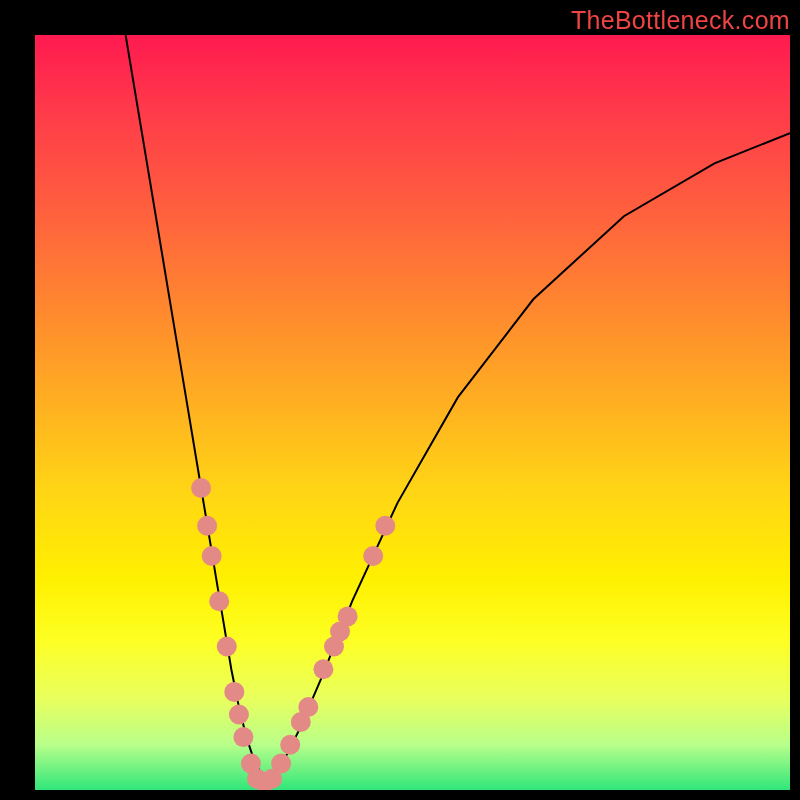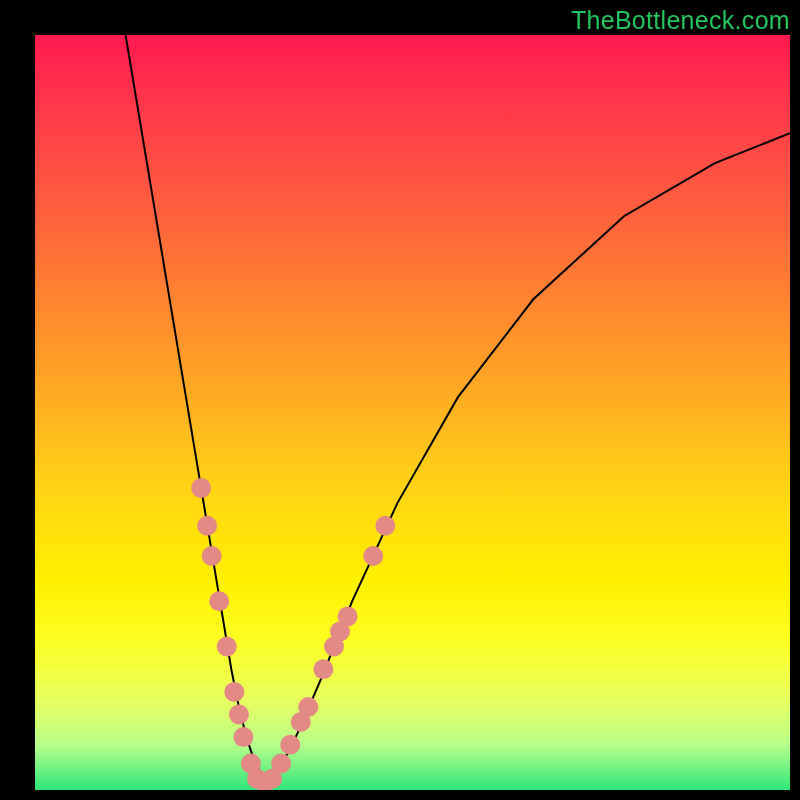--- a/index.html
+++ b/index.html
@@ -33,21 +33,21 @@
       #fff000 72%,
       #fdff22 80%,
       #e8ff5e 88%,
       #b8ff8a 94%,
       #30e67a 100%);
   }
   .watermark {
     position: absolute;
     top: 6px;
     right: 10px;
-    color: #22c55e;
+    color: #ef4444;
     font-size: 25px;
     font-weight: 400;
     letter-spacing: 0.3px;
     user-select: none;
     z-index: 3;
   }
   svg.curve {
     position: absolute;
     inset: 0;
     width: 100%;

